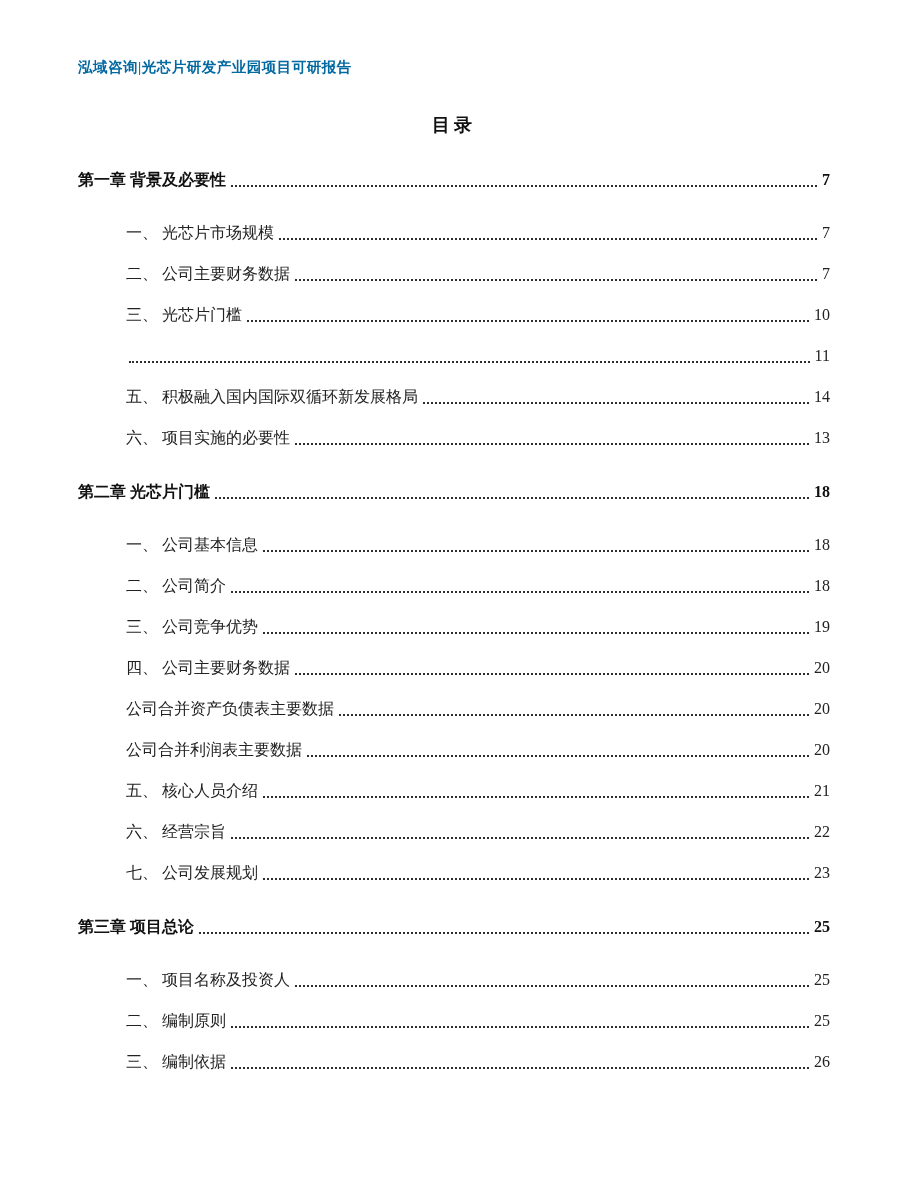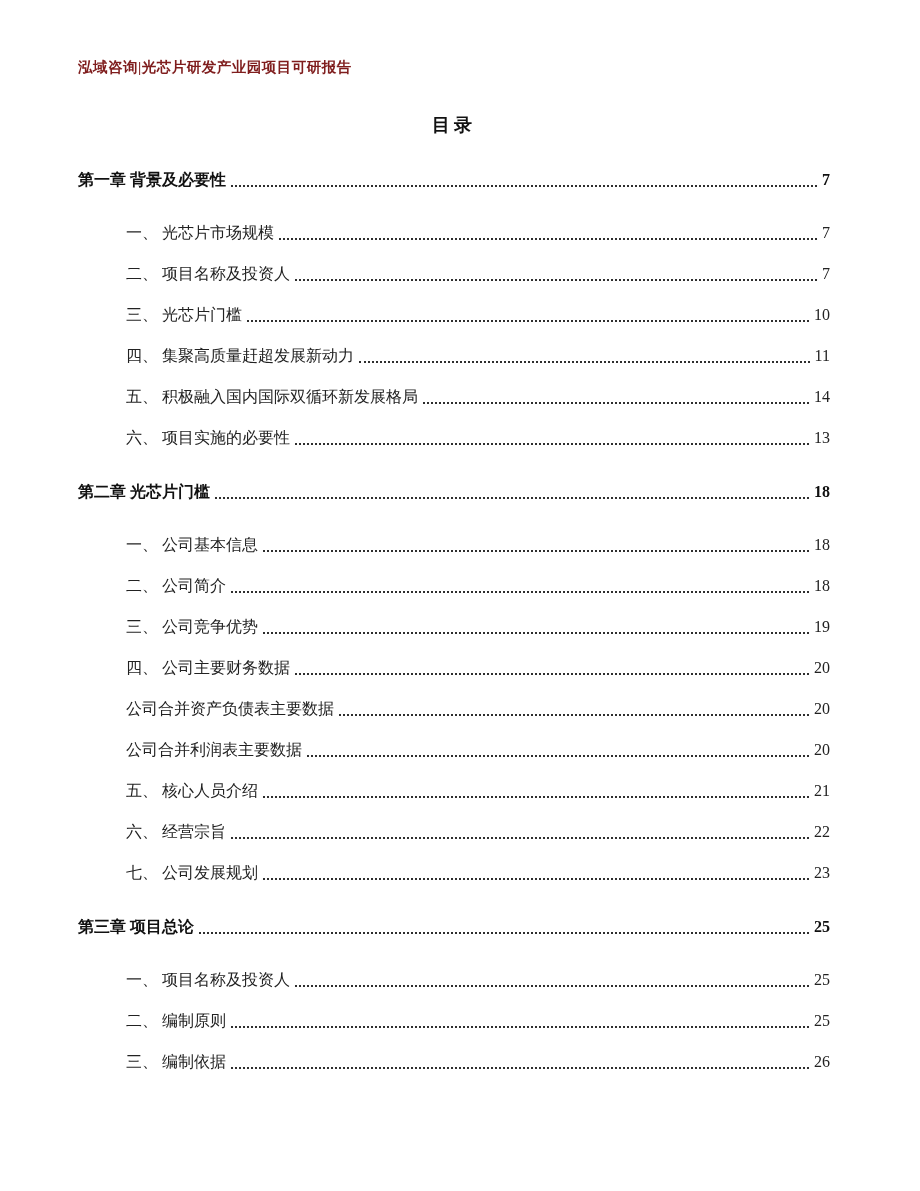--- a/index.html
+++ b/index.html
@@ -13,21 +13,21 @@
   }
   .page {
     width: 920px;
     height: 1191px;
     padding: 58px 90px 40px 78px;
     background: #ffffff;
   }
   .doc-header {
     font-size: 14.5px;
     font-weight: bold;
-    color: #7f1d1d;
+    color: #0369a1;
     letter-spacing: 0.5px;
     margin-bottom: 36px;
   }
   .doc-title {
     text-align: center;
     font-size: 18px;
     font-weight: bold;
     letter-spacing: 4px;
     margin-bottom: 28px;
     color: #111;
@@ -85,33 +85,32 @@
       <span class="toc-page">7</span>
     </div>
 
     <div class="toc-row item">
       <span class="toc-label">一、 光芯片市场规模</span>
       <span class="leader"></span>
       <span class="toc-page">7</span>
     </div>
 
     <div class="toc-row item">
-      <span class="toc-label">二、 项目名称及投资人</span>
+      <span class="toc-label">二、 公司主要财务数据</span>
       <span class="leader"></span>
       <span class="toc-page">7</span>
     </div>
 
     <div class="toc-row item">
       <span class="toc-label">三、 光芯片门槛</span>
       <span class="leader"></span>
       <span class="toc-page">10</span>
     </div>
 
     <div class="toc-row item">
-      <span class="toc-label">四、 集聚高质量赶超发展新动力</span>
       <span class="leader"></span>
       <span class="toc-page">11</span>
     </div>
 
     <div class="toc-row item">
       <span class="toc-label">五、 积极融入国内国际双循环新发展格局</span>
       <span class="leader"></span>
       <span class="toc-page">14</span>
     </div>
 

